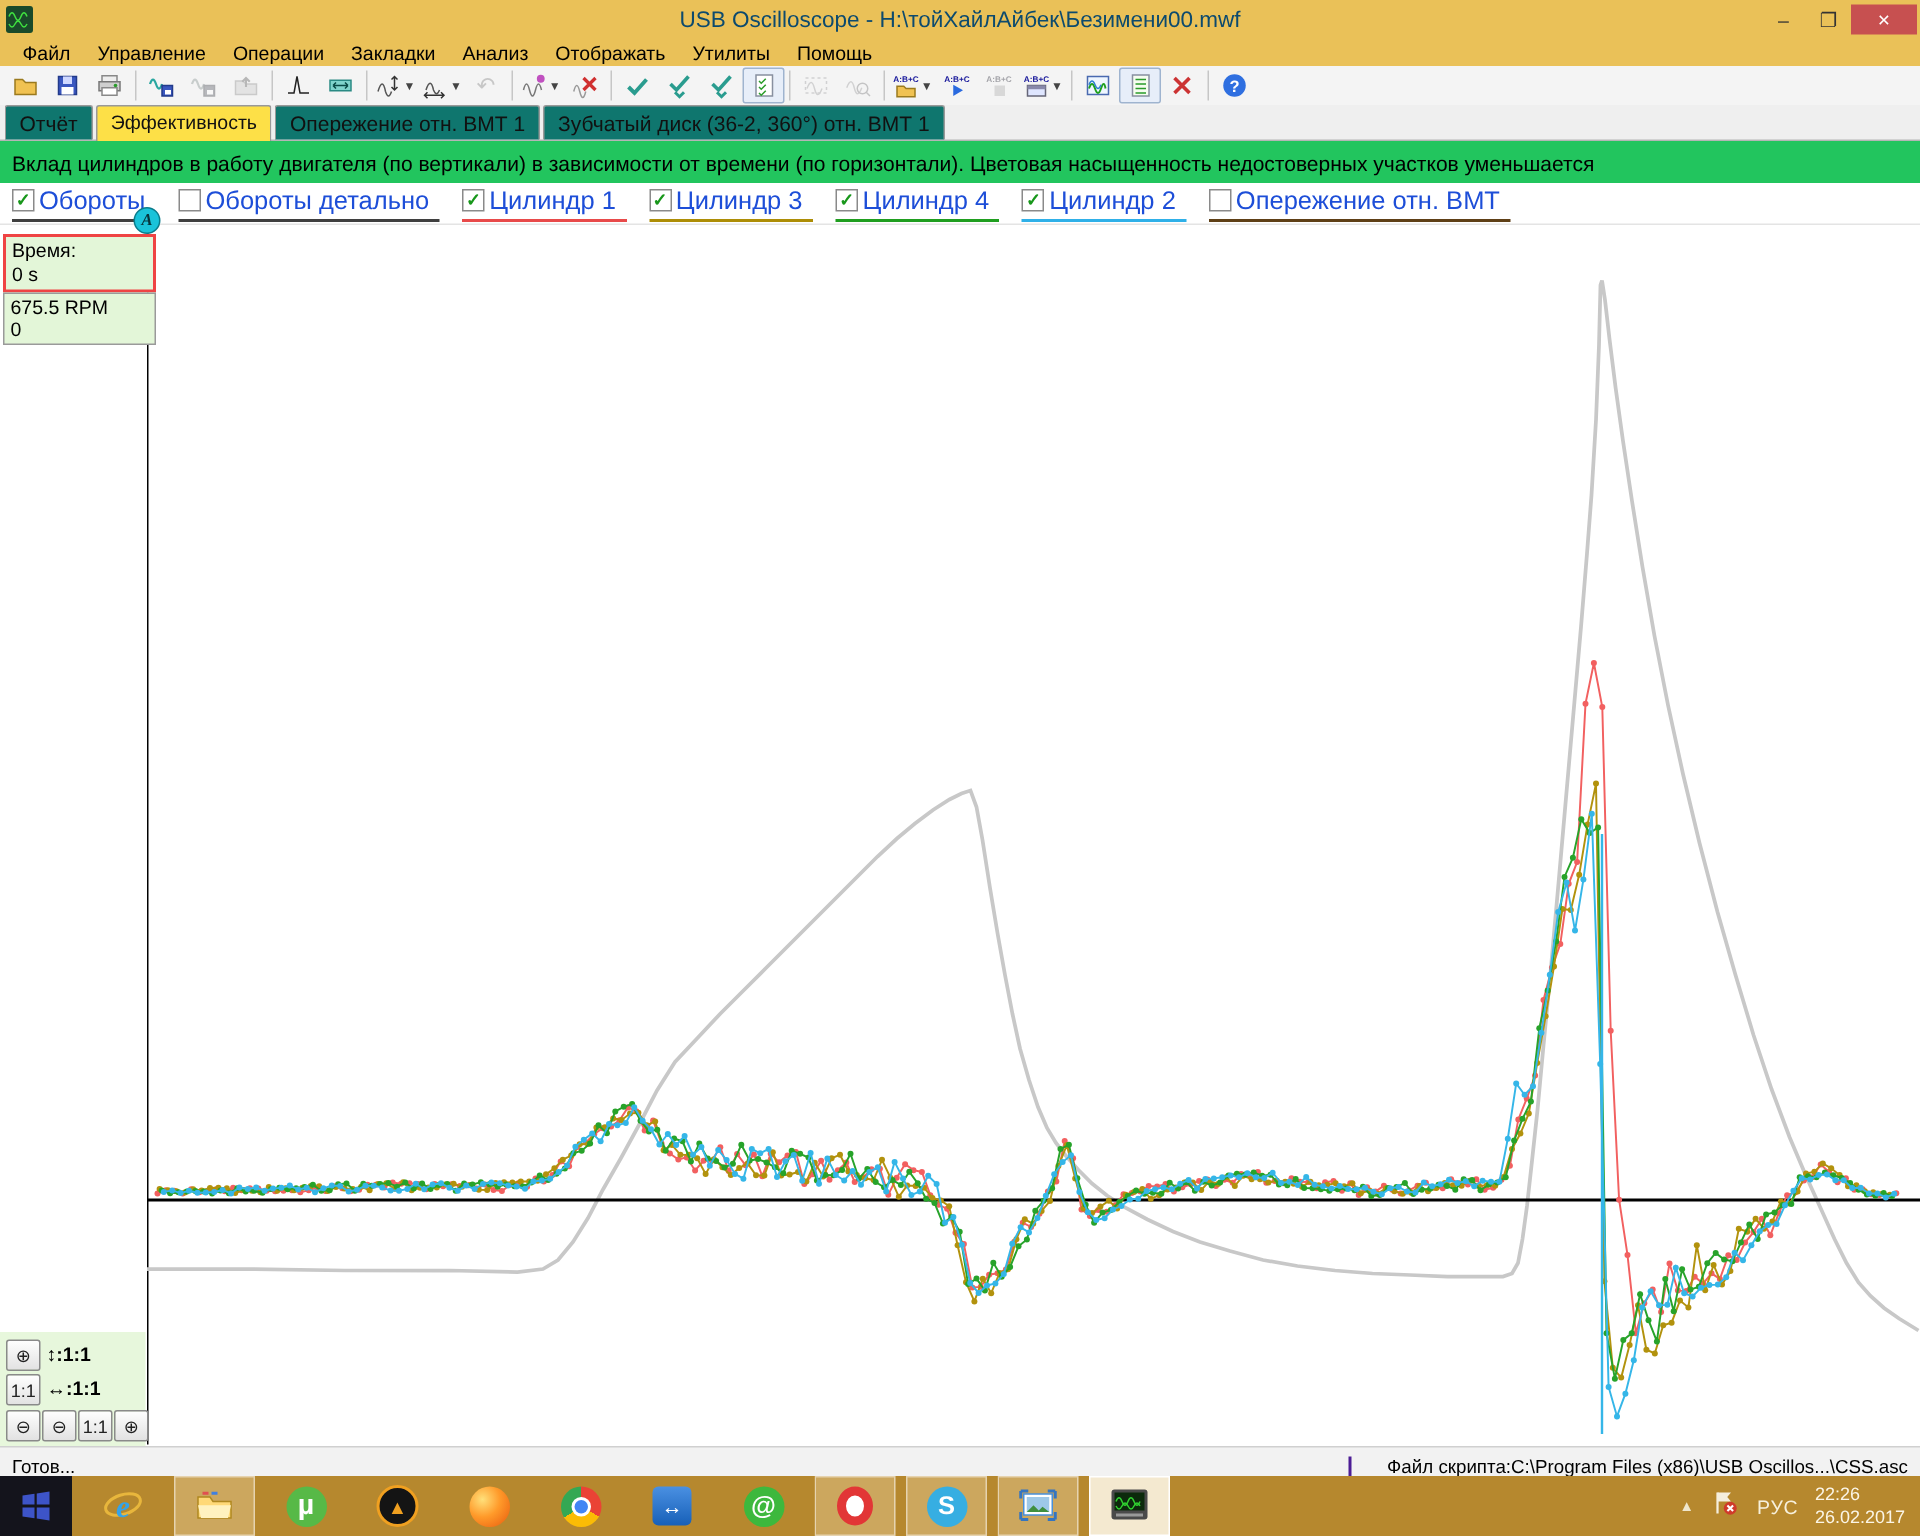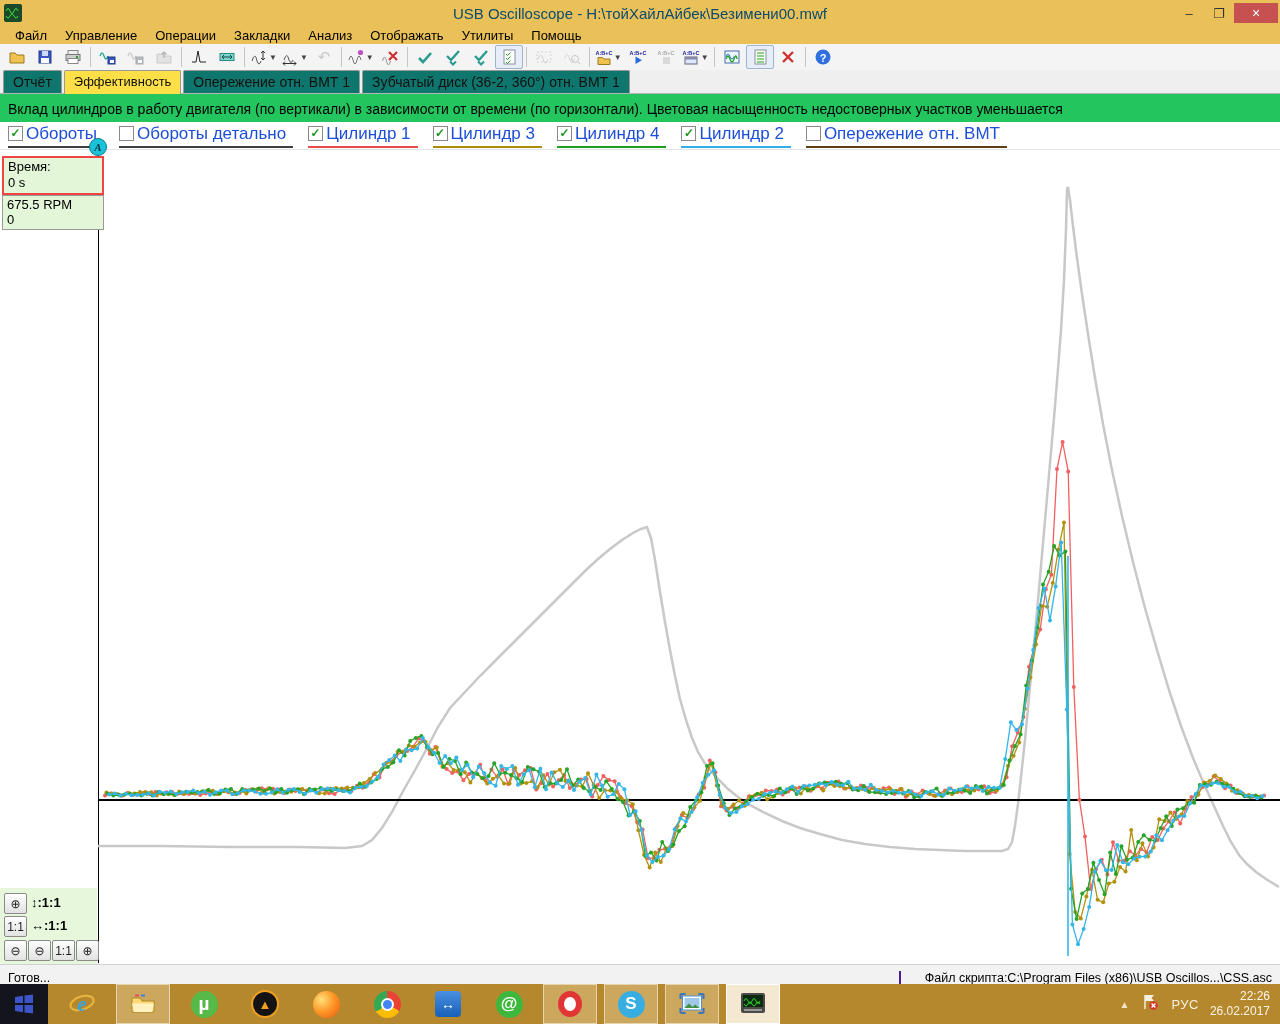--- a/index.html
+++ b/index.html
@@ -72,21 +72,21 @@
              justify-content:center;flex:0 0 48px}
   .tb-app{width:54px;height:40px;display:flex;align-items:center;justify-content:center;
           margin-left:7px;flex:0 0 54px}
   .tb-app.active{background:rgba(255,240,205,.30);box-shadow:inset 0 0 0 1px rgba(255,255,255,.5)}
   .tb-app.focused{background:rgba(255,250,236,.85);box-shadow:inset 0 0 0 1px #fff}
   .app-circle{width:27px;height:27px;border-radius:50%;display:flex;align-items:center;justify-content:center}
   .app-square{width:26px;height:26px;border-radius:4px;display:flex;align-items:center;justify-content:center}
   .tray{margin-left:auto;display:flex;align-items:center;gap:11px;padding-right:10px;color:#f7f0dc}
   .tray-arrow{font-size:10px;color:#efe6cc}
   .tray-lang{font-size:13px;letter-spacing:.5px}
-  .tray-clock{text-align:right;font-size:12px;line-height:15px;color:#fbf5e6}
+  .tray-clock{font-size:12px;line-height:15px;color:#fbf5e6}
 </style>
 </head>
 <body>
 
 <div class="titlebar">
   <span class="app-icon"><svg width="18" height="18" viewBox="0 0 18 18">
         <rect width="18" height="18" rx="2" fill="#1a4a2a"></rect>
         <path d="M2 7 q2 -5 4 0 t4 0 t4 0" stroke="#40e040" fill="none"></path>
         <path d="M2 12 q2 4 4 0 t4 0 t4 0" stroke="#40e040" fill="none"></path>
       </svg></span>

